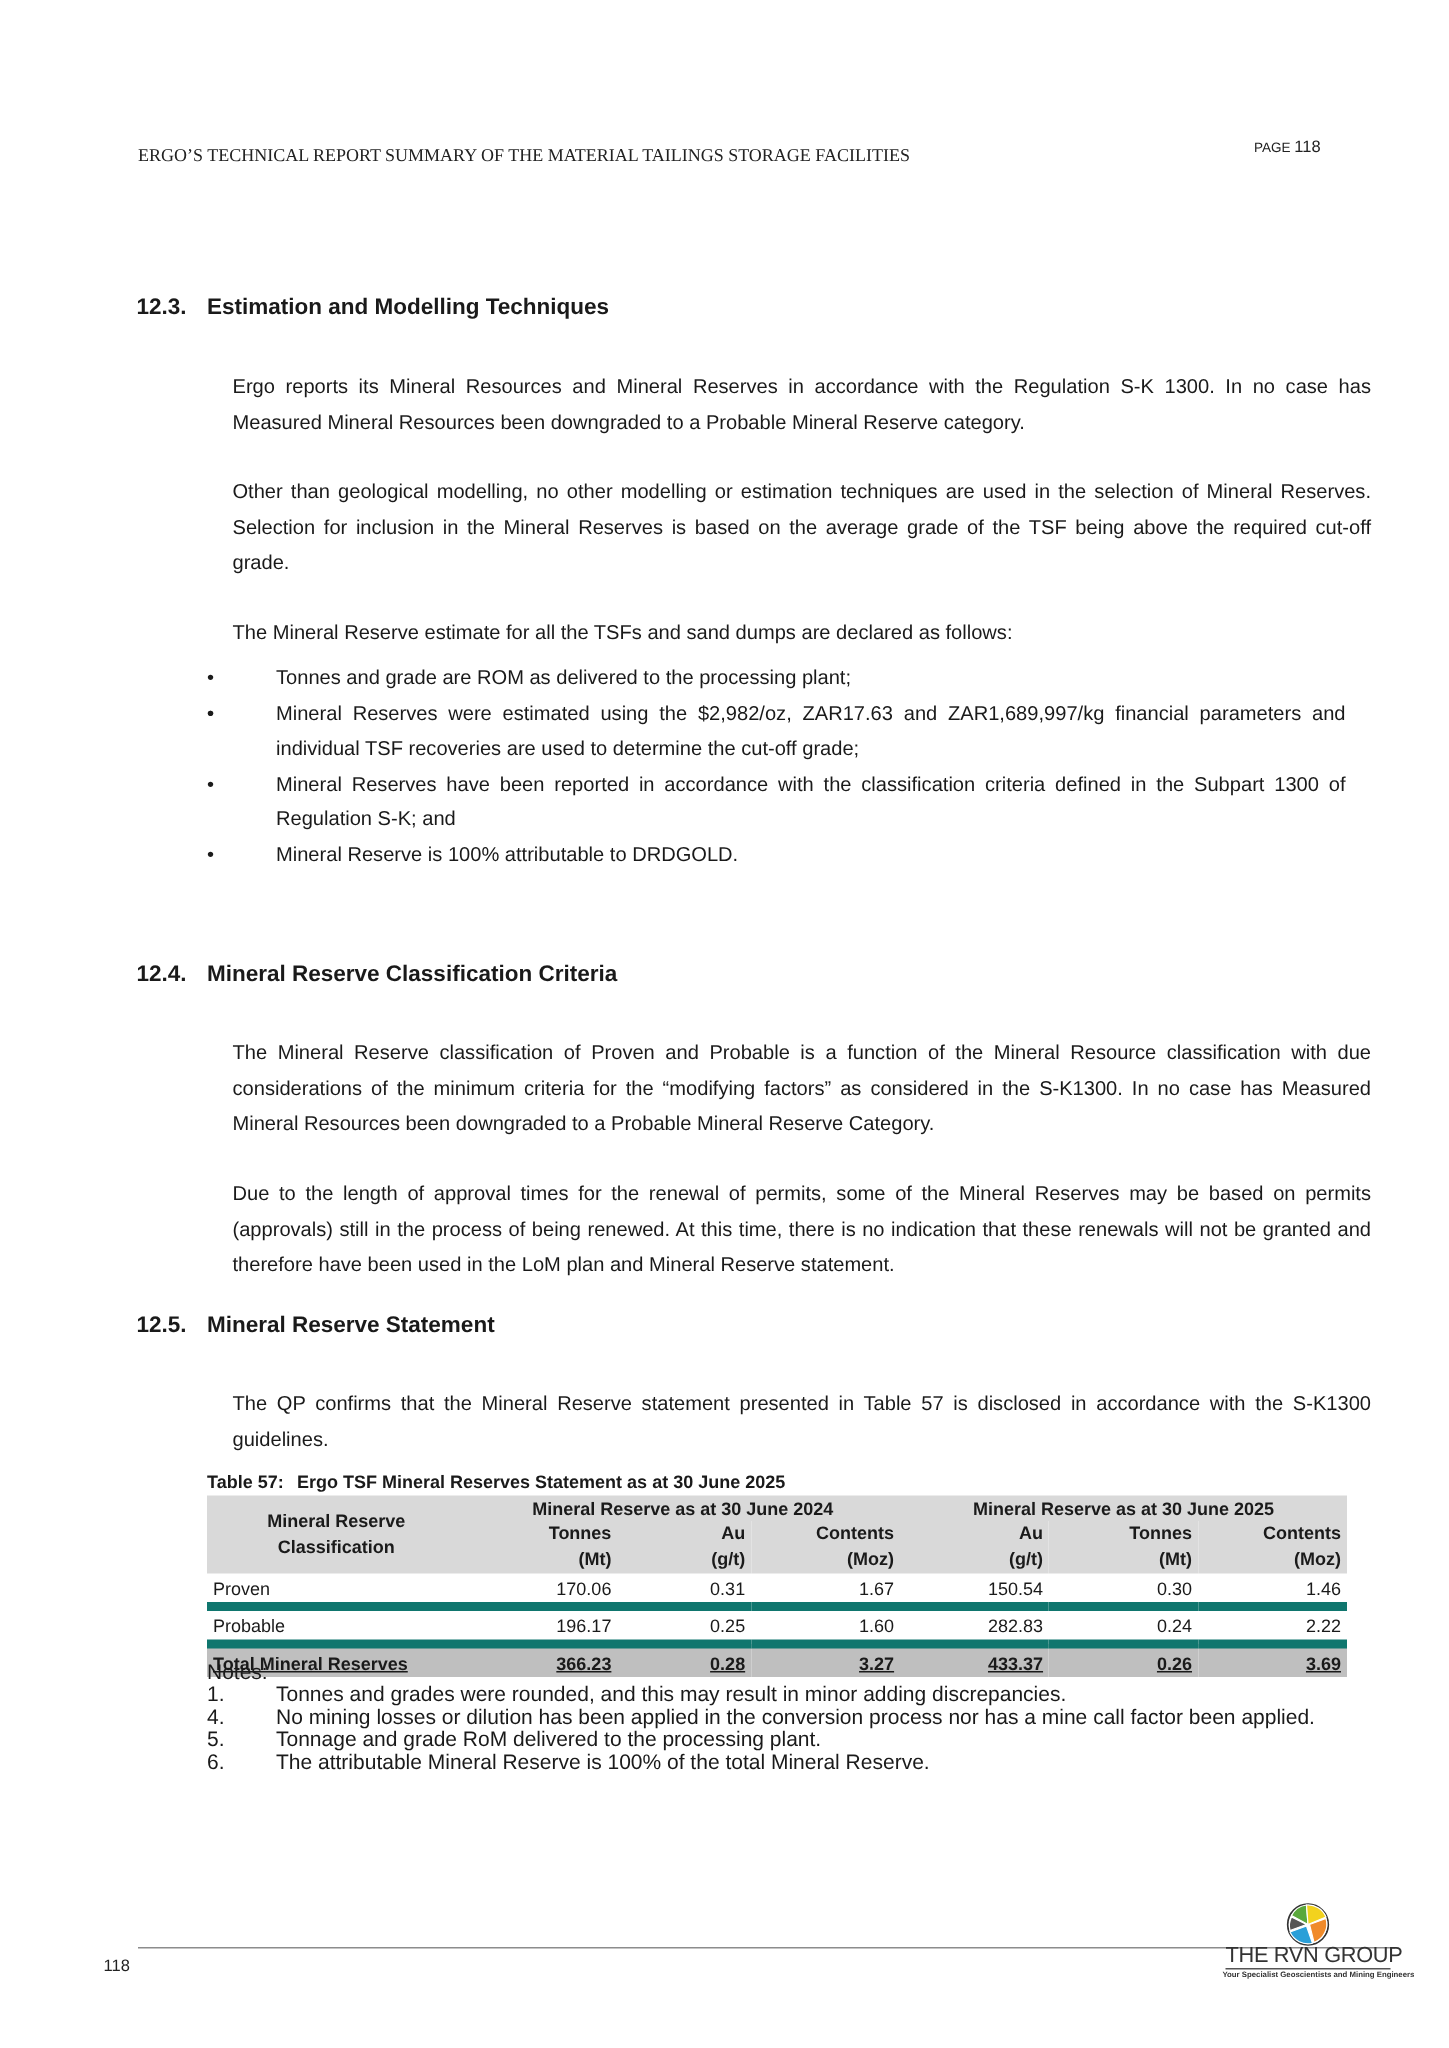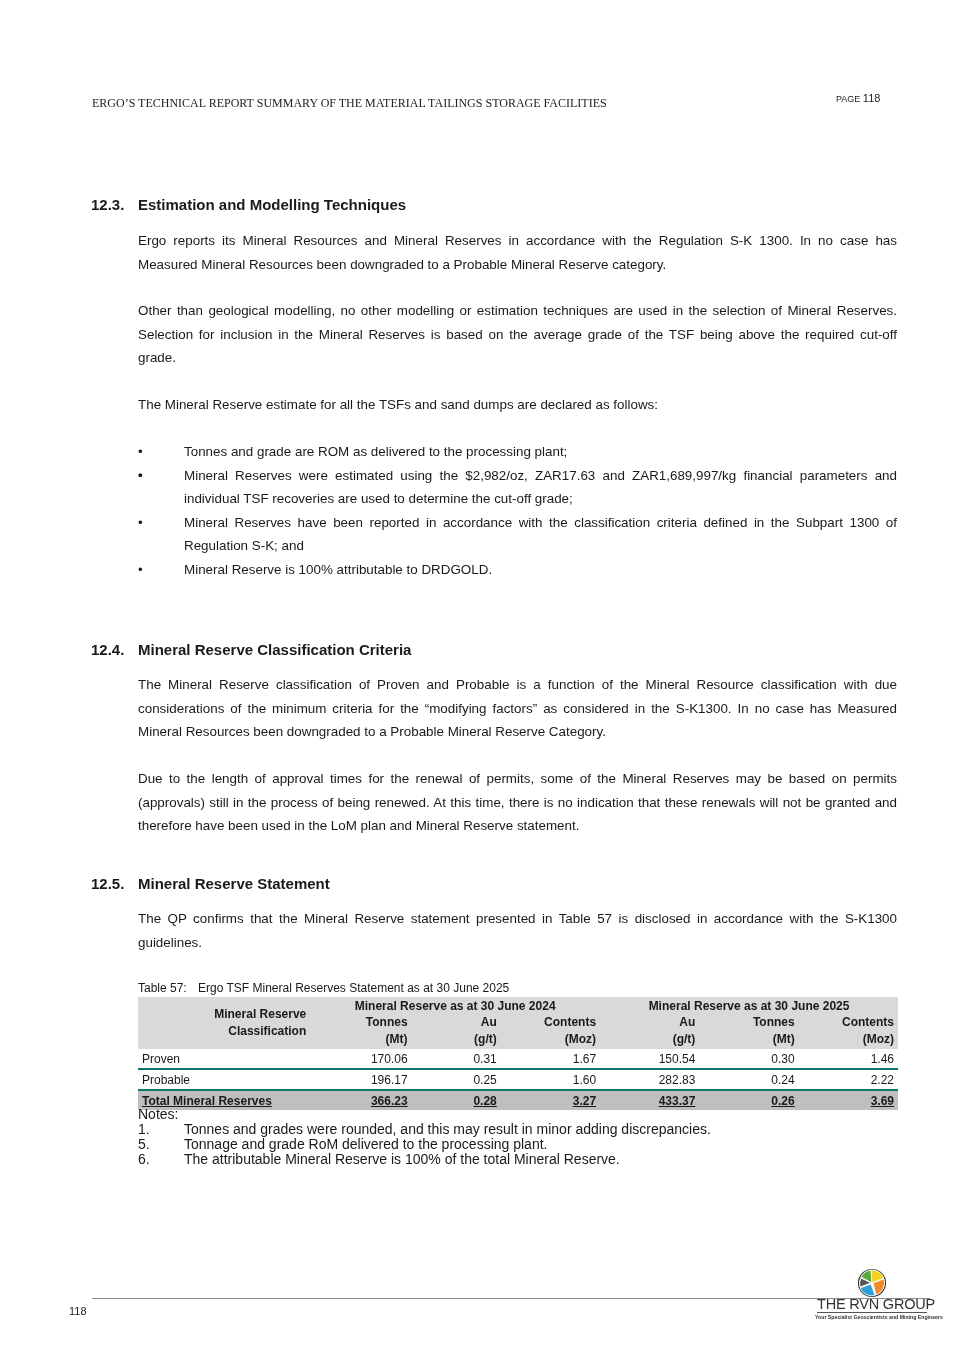--- a/index.html
+++ b/index.html
@@ -4,34 +4,34 @@
   <style>
     html, body { margin: 0; padding: 0; background: #ffffff; }
     body { width: 966px; height: 1365px; position: relative; overflow: hidden;
            font-family: "Liberation Sans", sans-serif; color: #1a1a1a; }
     .abs { position: absolute; }
     .running-header { left: 92px; top: 96px; font-size: 12px; color: #222; letter-spacing: 0; font-family: Liberation Serif, serif; }
     .page-tag { left: 836px; top: 92px; font-size: 9px; color: #222; }
     .page-tag .num { font-size: 11px; }
     h2 { margin: 0; font-size: 15px; font-weight: bold; color: #1a1a1a; position: absolute; left: 91px; }
     h2 .secnum { display: inline-block; width: 47px; }
-    p.body { position: absolute; left: 138px; width: 759px; margin: 0; font-size: 13.4px; line-height: 23.5px; text-align: justify; }
+    p.body { position: absolute; left: 138px; width: 759px; margin: 17px; font-size: 13.4px; line-height: 23.5px; text-align: justify; }
     ul.bullets { position: absolute; left: 138px; width: 759px; margin: 0; padding: 0; list-style: none; font-size: 13.4px; line-height: 23.5px; }
     ul.bullets li { position: relative; padding-left: 46px; text-align: justify; }
     ul.bullets li .dot { position: absolute; left: 0; top: 0; }
-    .table-caption { left: 138px; top: 981px; font-size: 12px; font-weight: normal; }
+    .table-caption { left: 138px; top: 981px; font-size: 12px; font-weight: bold; }
     .table-caption .lbl { display: inline-block; width: 60px; }
     table.reserve { position: absolute; left: 138px; top: 997px; width: 760px; border-collapse: collapse; font-size: 12px; }
     table.reserve th, table.reserve td { padding: 0 4px; }
     table.reserve thead tr { background: #d9d9d9; }
     table.reserve thead th { font-weight: bold; }
     table.reserve th.grp { text-align: center; height: 17px; }
-    table.reserve th.cls { text-align: right; vertical-align: middle; line-height: 17px; }
+    table.reserve th.cls { text-align: center; vertical-align: middle; line-height: 17px; }
     table.reserve th.col { text-align: right; line-height: 17px; vertical-align: top; padding-bottom: 1px; }
-    table.reserve tbody td { height: 19px; text-align: right; border-bottom: 2px solid #0f766e; }
+    table.reserve tbody td { height: 19px; text-align: right; border-bottom: 6px solid #0f766e; }
     table.reserve tbody td:first-child { text-align: left; }
     table.reserve tbody tr.total { background: #bfbfbf; font-weight: bold; }
     table.reserve tbody tr.total td { border-bottom: none; text-decoration: underline; }
     .notes { left: 138px; top: 1107px; font-size: 14px; line-height: 15px; }
     .notes .ttl { display: block; }
     .notes .note { display: block; }
     .notes .note .n { display: inline-block; width: 46px; }
     .footer-rule { left: 92px; top: 1298px; width: 838px; height: 1px; background: #8c8c8c; }
     .footer-page { left: 69px; top: 1305px; font-size: 11px; color: #222; }
     .logo { left: 815px; top: 1268px; width: 120px; height: 58px; }
@@ -133,20 +133,21 @@
         <td>433.37</td>
         <td>0.26</td>
         <td>3.69</td>
     </tr>
   </tbody>
 </table>
 
 <div class="abs notes">
   <span class="ttl">Notes:</span>
   <span class="note"><span class="n">1.</span><span>Tonnes and grades were rounded, and this may result in minor adding discrepancies.</span></span>
+  <span class="note"><span class="n">4.</span><span>No mining losses or dilution has been applied in the conversion process nor has a mine call factor been applied.</span></span>
   <span class="note"><span class="n">5.</span><span>Tonnage and grade RoM delivered to the processing plant.</span></span>
   <span class="note"><span class="n">6.</span><span>The attributable Mineral Reserve is 100% of the total Mineral Reserve.</span></span>
 </div>
 
 <div class="abs footer-rule"></div>
 <div class="abs footer-page">118</div>
 
 <div class="abs logo">
   <svg width="30" height="30" viewBox="0 0 30 30" style="position:absolute;left:42px;top:0;">
     <circle cx="15" cy="15" r="13.5" fill="#ffffff" stroke="#333" stroke-width="1.2"></circle>

